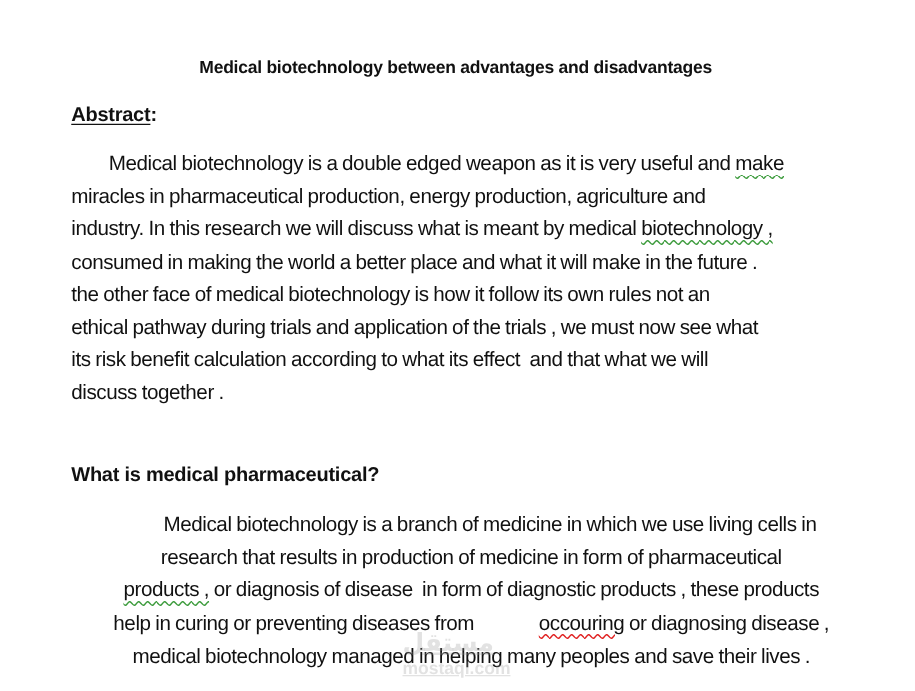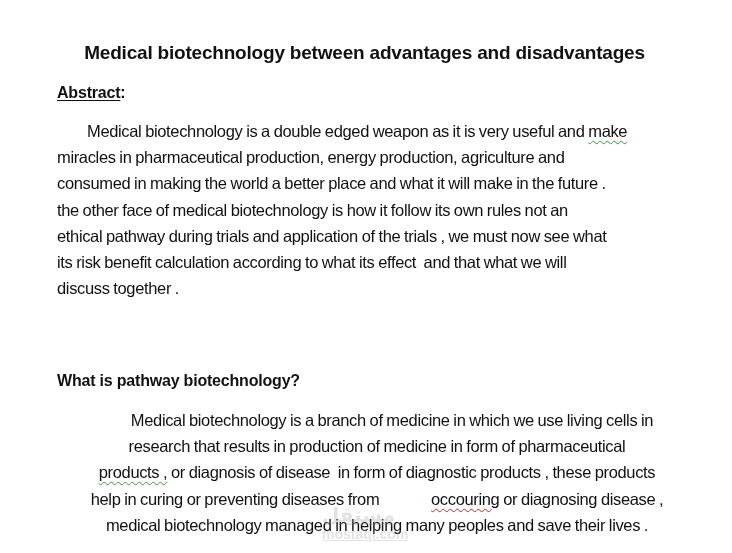--- a/index.html
+++ b/index.html
@@ -22,21 +22,21 @@
       width: 732px;
       height: 553px;
     }
     .title {
       position: absolute;
       left: 0;
       top: 42px;
       width: 729px;
       text-align: center;
       font-weight: bold;
-      font-size: 19px;
+      font-size: 14px;
       line-height: 22px;
       letter-spacing: -0.2px;
     }
     .heading {
       position: absolute;
       left: 57px;
       font-weight: bold;
       font-size: 16px;
       line-height: 22px;
       letter-spacing: -0.2px;
@@ -106,28 +106,29 @@
 
   <div class="title">Medical biotechnology between advantages and disadvantages</div>
 
   <div class="heading abstract">
     <span class="u-solid">Abstract</span><span>:</span>
   </div>
 
   <div class="para p1">
     <span class="line indent"><span>Medical biotechnology is a double edged weapon as it is very useful and </span><span class="wavy-green">make</span></span>
     <span class="line"><span>miracles in pharmaceutical production, energy production, agriculture and</span></span>
+    <span class="line"><span>industry. In this research we will discuss what is meant by medical </span><span class="wavy-green">biotechnology ,</span></span>
     <span class="line"><span>consumed in making the world a better place and what it will make in the future .</span></span>
     <span class="line"><span>the other face of medical biotechnology is how it follow its own rules not an</span></span>
     <span class="line"><span>ethical pathway during trials and application of the trials , we must now see what</span></span>
     <span class="line"><span style="white-space:pre">its risk benefit calculation according to what its effect  and that what we will</span></span>
     <span class="line"><span>discuss together .</span></span>
   </div>
 
-  <div class="heading what">What is pathway biotechnology?</div>
+  <div class="heading what">What is medical pharmaceutical?</div>
 
   <div class="para p2">
     <span class="line indent"><span>Medical biotechnology is a branch of medicine in which we use living cells in</span></span>
     <span class="line"><span>research that results in production of medicine in form of pharmaceutical</span></span>
     <span class="line"><span class="wavy-green">products ,</span><span style="white-space:pre"> or diagnosis of disease  in form of diagnostic products , these products</span></span>
     <span class="line"><span style="white-space:pre">help in curing or preventing diseases from </span><span class="wavy-red">occouring</span><span style="white-space:pre"> or diagnosing disease ,</span></span>
     <span class="line"><span>medical biotechnology managed in helping many peoples and save their lives .</span></span>
   </div>
 
   <div class="watermark">

